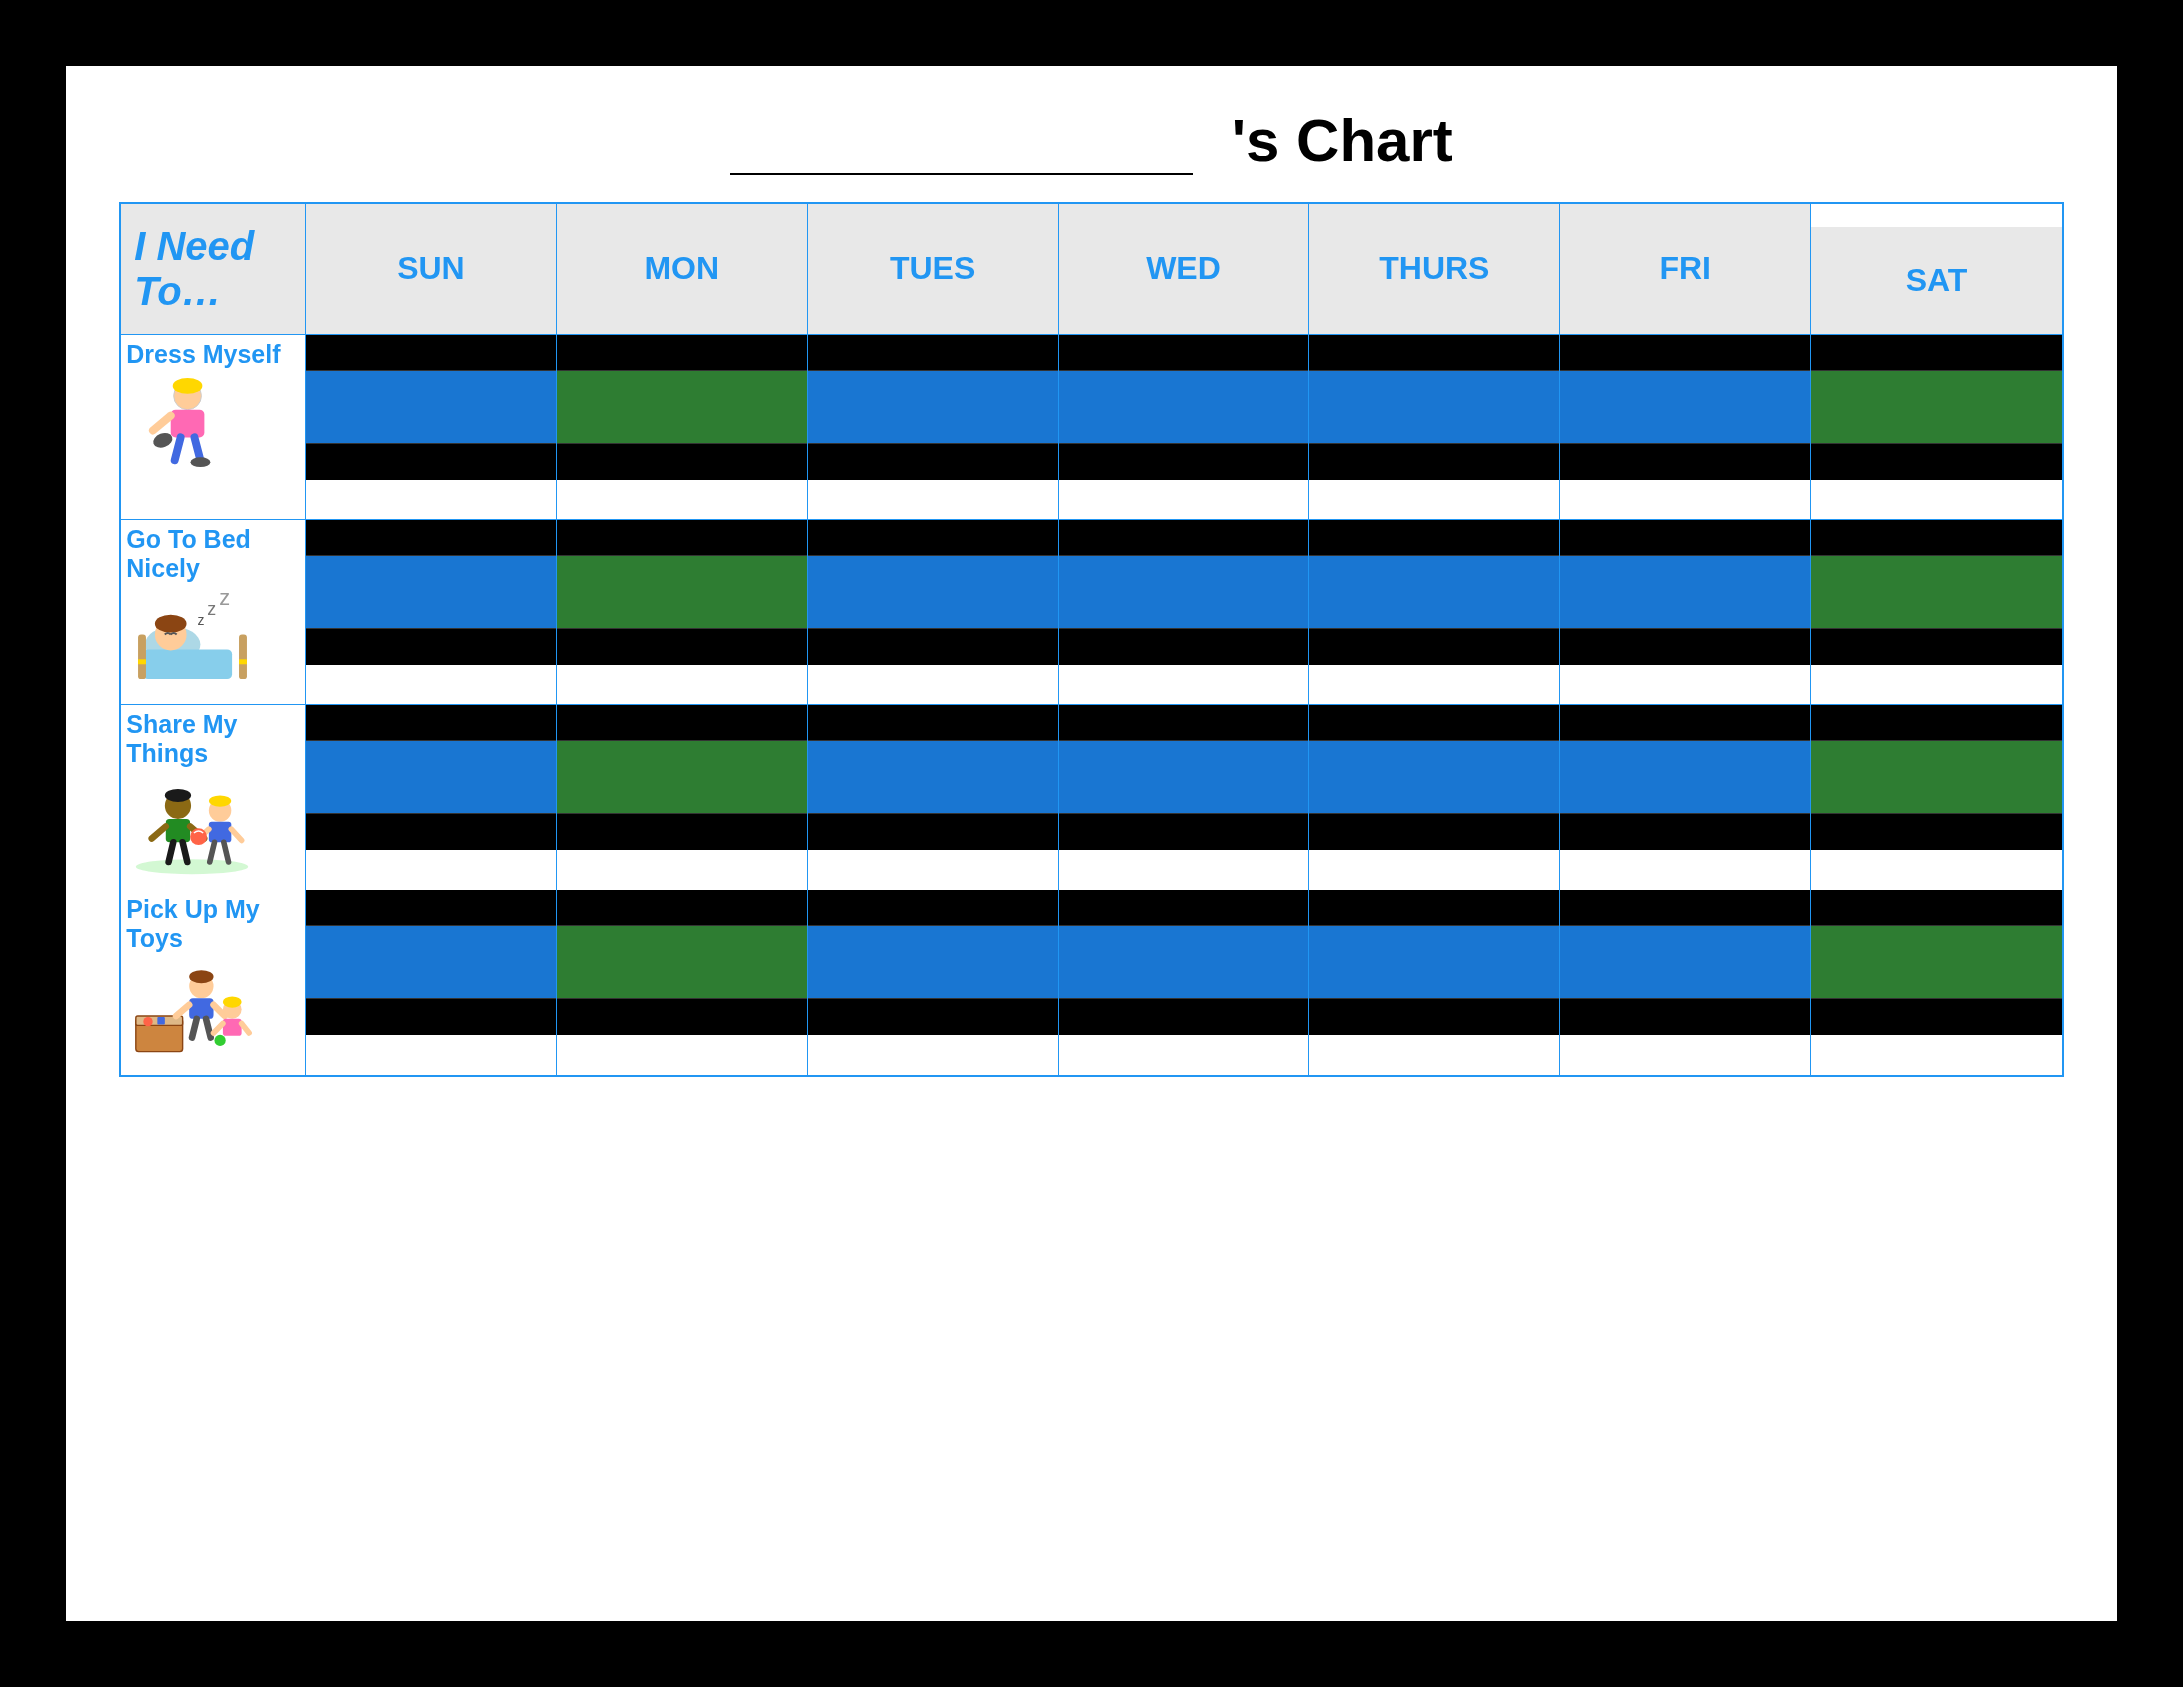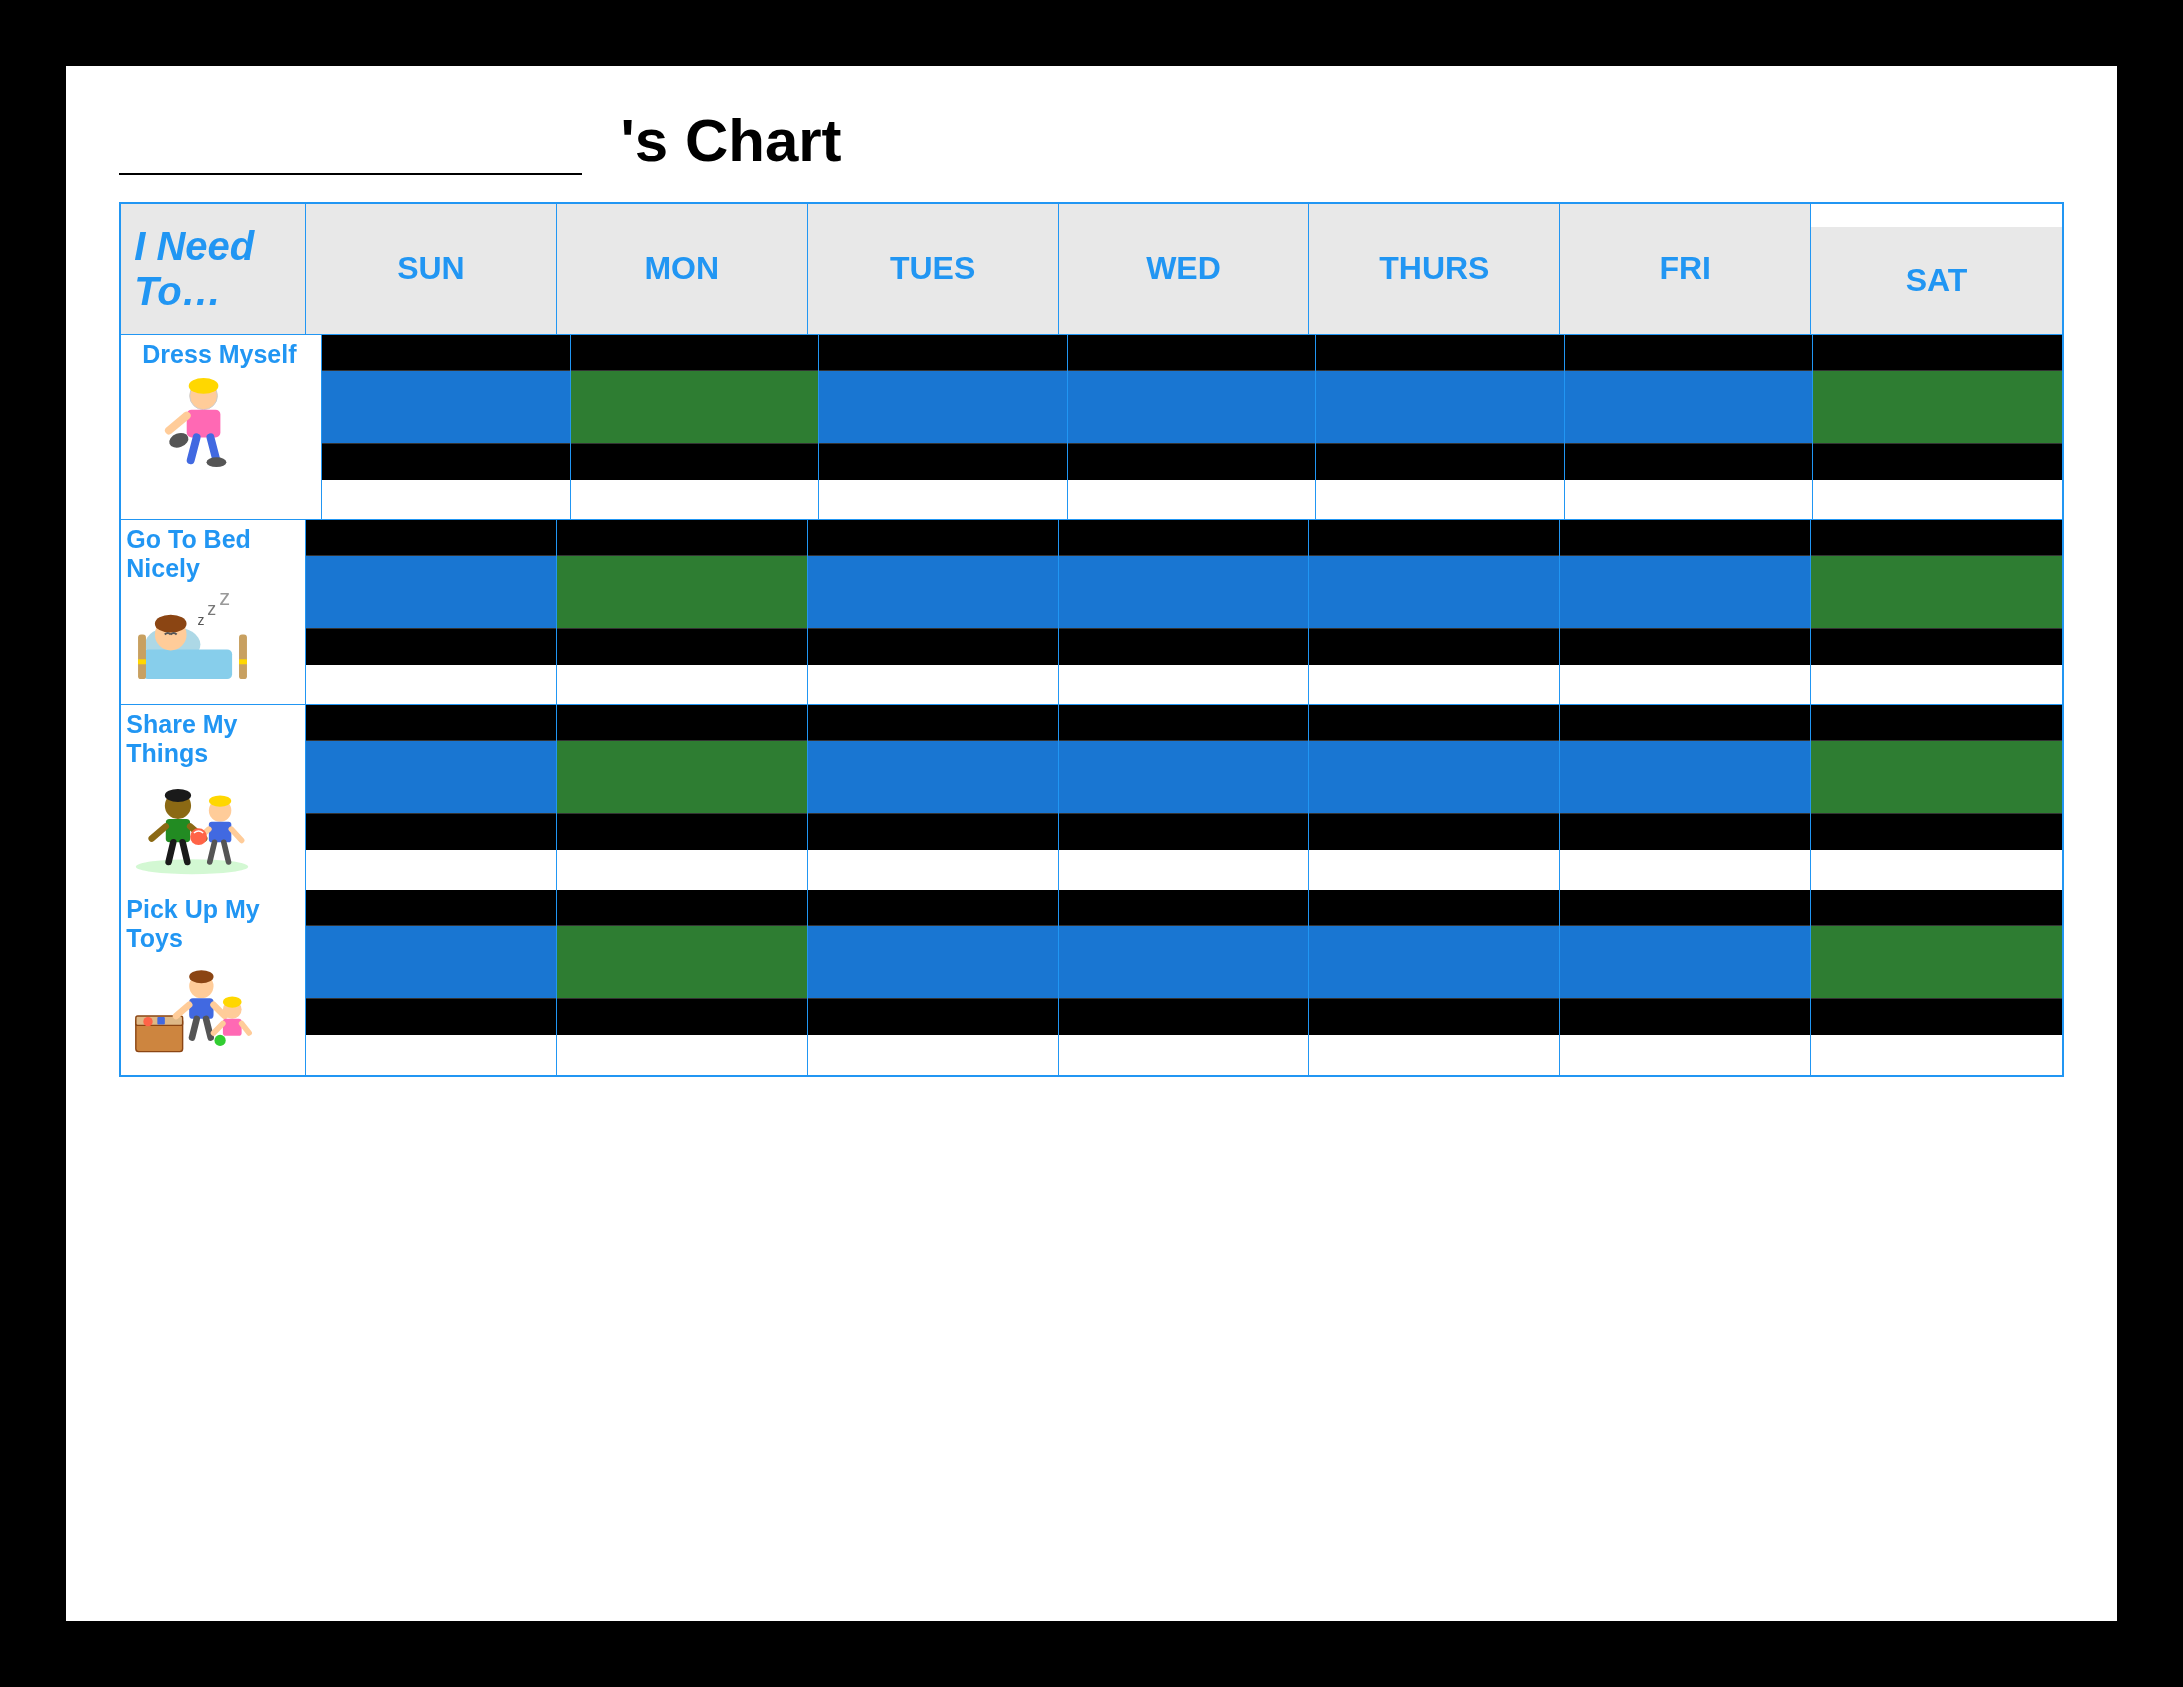--- a/index.html
+++ b/index.html
@@ -15,20 +15,21 @@
     .page {
       background: #fff;
       width: 2051px;
       height: 1555px;
       position: relative;
       padding: 40px 53px;
     }
     .title-area {
       display: flex;
       align-items: flex-end;
+      justify-content: center;
       margin-bottom: 26.5px;
       gap: 32px;
     }
     .name-underline {
       border-bottom: 2.6px solid #000;
       width: 463px;
       margin-right: 6.6px;
       height: 40px;
     }
     .chart-title {
@@ -157,21 +158,21 @@
         <span>THURS</span>
       </div>
       <div class="header-cell-day">
         <span>FRI</span>
       </div>
       <div class="header-cell-day" style="border-right:none;margin-top:23px;">
         <span>SAT</span>
       </div>
     </div>
 
-    <div class="task-block" style="min-height:185px;padding-left:16px;">
+    <div class="task-block" style="min-height:185px;">
       <div class="task-label-col">
         <span class="task-name">Dress Myself</span>
 
         <div class="task-image">
           <svg viewBox="0 0 120 100" width="119" height="99" xmlns="http://www.w3.org/2000/svg">
 
             <circle cx="55" cy="20" r="14" fill="#FFCC99" stroke="#ccc" stroke-width="1"></circle>
 
             <ellipse cx="55" cy="10" rx="15" ry="8" fill="#FFD700"></ellipse>
 

